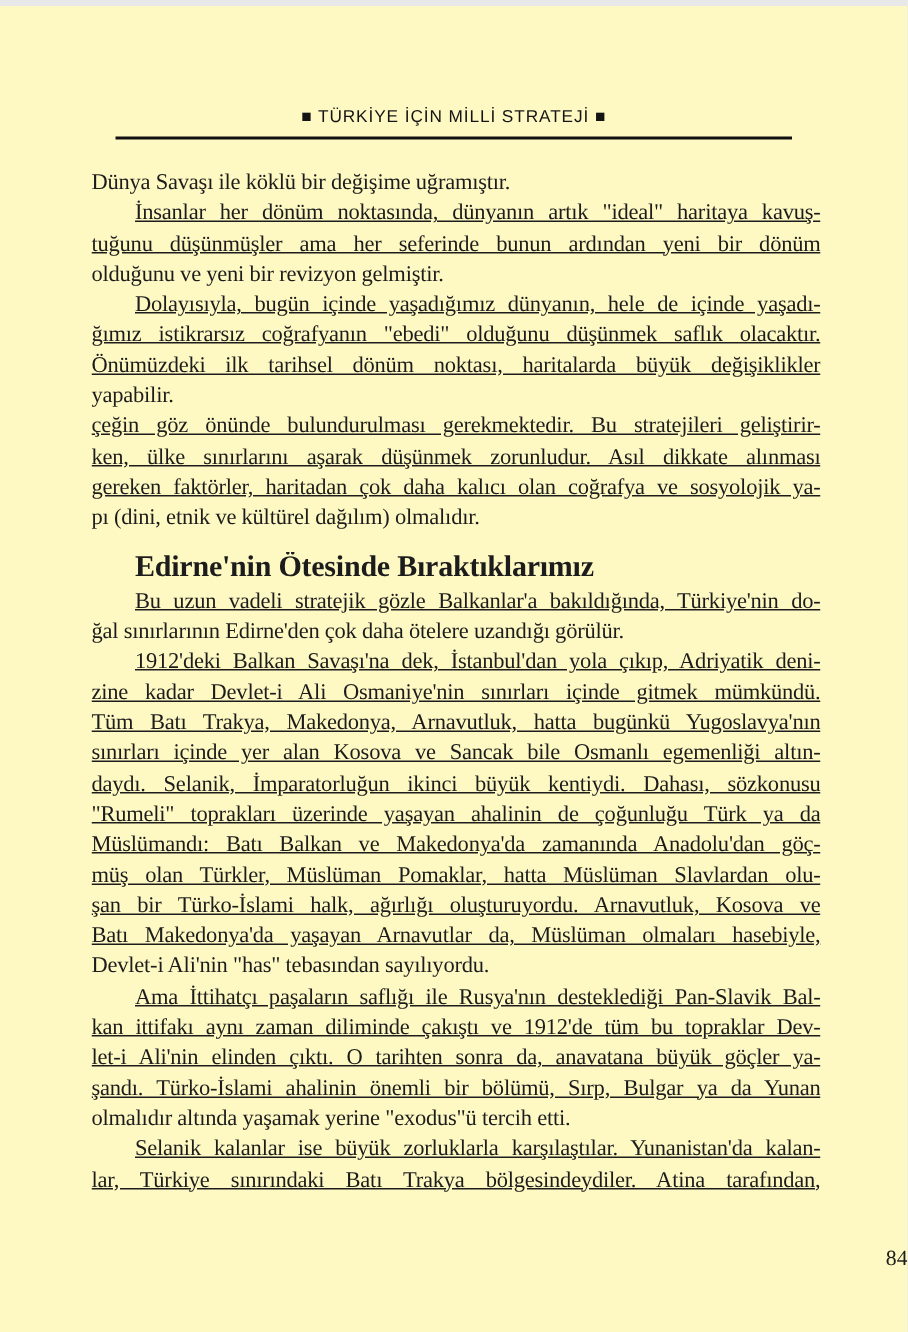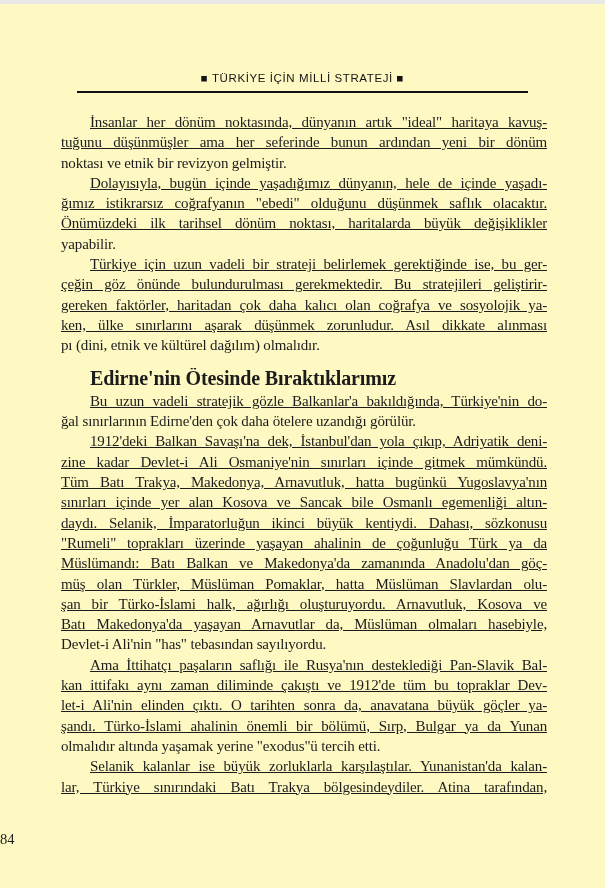--- a/index.html
+++ b/index.html
@@ -68,43 +68,43 @@
     margin-top: 12px;
     margin-bottom: 3px;
     height: 20.3px;
     overflow: hidden;
   }
   .page-number {
     position: absolute;
     top: 827px;
     left: 0;
     width: 100%;
-    text-align: left;
+    text-align: right;
     font-size: 14.5px;
     color: #1c1c1c;
   }
 </style>
 </head>
 <body>
 
 <div class="page">
   <div class="running-header">■ TÜRKİYE İÇİN MİLLİ STRATEJİ ■</div>
   <div class="header-rule"></div>
   <div class="page-body">
+      <div class="line">Dünya Savaşı ile köklü bir değişime uğramıştır.</div>
       <div class="line just indent">İnsanlar her dönüm noktasında, dünyanın artık "ideal" haritaya kavuş-</div>
       <div class="line just">tuğunu düşünmüşler ama her seferinde bunun ardından yeni bir dönüm</div>
-      <div class="line">noktası ve etnik bir revizyon gelmiştir.</div>
+      <div class="line">olduğunu ve yeni bir revizyon gelmiştir.</div>
       <div class="line just indent">Dolayısıyla, bugün içinde yaşadığımız dünyanın, hele de içinde yaşadı-</div>
       <div class="line just">ğımız istikrarsız coğrafyanın "ebedi" olduğunu düşünmek saflık olacaktır.</div>
       <div class="line just">Önümüzdeki ilk tarihsel dönüm noktası, haritalarda büyük değişiklikler</div>
       <div class="line">yapabilir.</div>
-      <div class="line just indent">Türkiye için uzun vadeli bir strateji belirlemek gerektiğinde ise, bu ger-</div>
       <div class="line just">çeğin göz önünde bulundurulması gerekmektedir. Bu stratejileri geliştirir-</div>
+      <div class="line just">ken, ülke sınırlarını aşarak düşünmek zorunludur. Asıl dikkate alınması</div>
       <div class="line just">gereken faktörler, haritadan çok daha kalıcı olan coğrafya ve sosyolojik ya-</div>
-      <div class="line just">ken, ülke sınırlarını aşarak düşünmek zorunludur. Asıl dikkate alınması</div>
       <div class="line">pı (dini, etnik ve kültürel dağılım) olmalıdır.</div>
       <div class="heading">Edirne'nin Ötesinde Bıraktıklarımız</div>
       <div class="line just indent">Bu uzun vadeli stratejik gözle Balkanlar'a bakıldığında, Türkiye'nin do-</div>
       <div class="line">ğal sınırlarının Edirne'den çok daha ötelere uzandığı görülür.</div>
       <div class="line just indent">1912'deki Balkan Savaşı'na dek, İstanbul'dan yola çıkıp, Adriyatik deni-</div>
       <div class="line just">zine kadar Devlet-i Ali Osmaniye'nin sınırları içinde gitmek mümkündü.</div>
       <div class="line just">Tüm Batı Trakya, Makedonya, Arnavutluk, hatta bugünkü Yugoslavya'nın</div>
       <div class="line just">sınırları içinde yer alan Kosova ve Sancak bile Osmanlı egemenliği altın-</div>
       <div class="line just">daydı. Selanik, İmparatorluğun ikinci büyük kentiydi. Dahası, sözkonusu</div>
       <div class="line just">"Rumeli" toprakları üzerinde yaşayan ahalinin de çoğunluğu Türk ya da</div>

